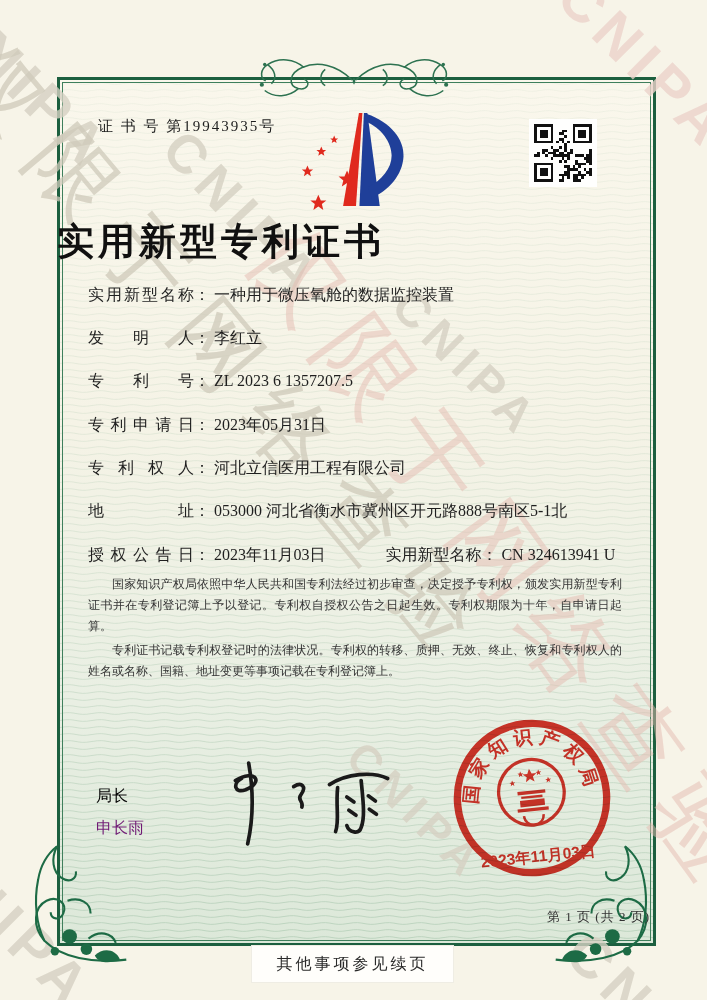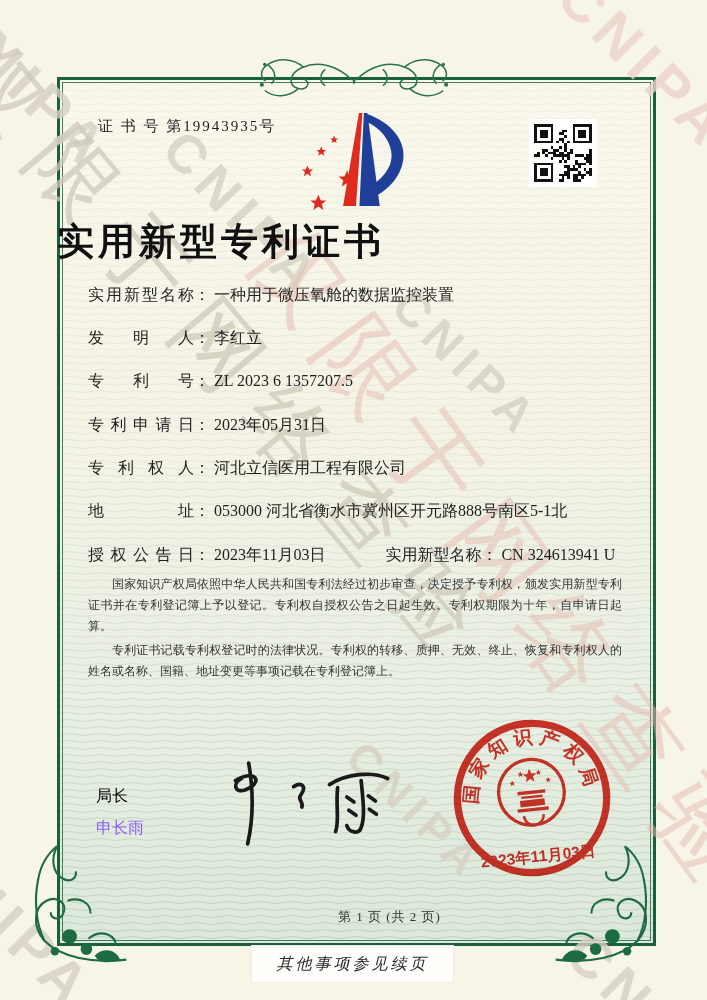--- a/index.html
+++ b/index.html
@@ -30,28 +30,28 @@
   .qr-box svg{width:58px;height:58px;}
   .title{left:57px;top:217px;width:593px;text-align:left;font-size:37px;font-weight:bold;
          letter-spacing:4px;color:#101010;}
   .row{left:88px;width:540px;font-size:16px;color:#1f1f1f;height:22px;white-space:nowrap;}
   .f-label{display:inline-block;width:106px;text-align:justify;text-align-last:justify;vertical-align:top;}
   .f-label2{display:inline-block;width:96px;text-align:justify;text-align-last:justify;vertical-align:top;margin-left:60px;}
   .f-colon{margin-right:4px;}
   .paras{left:88px;top:574px;width:534px;color:#343434;}
   .paras p{margin:0 0 3px 0;font-size:12px;line-height:21px;text-indent:2em;text-align:justify;}
   .sig-title{left:96px;top:786px;font-size:16px;font-family:"Liberation Sans","DejaVu Sans",sans-serif;color:#000000;}
-  .sig-name{left:96px;top:818px;font-size:16px;font-family:"Liberation Sans","DejaVu Sans",sans-serif;color:#8b5cf6;}
+  .sig-name{left:96px;top:818px;font-size:16px;font-family:"Liberation Sans","DejaVu Sans",sans-serif;color:#701a75;}
   .sig-hand{left:203px;top:756px;width:212px;height:92px;}
   .seal{left:450px;top:716px;width:164px;height:164px;transform:rotate(-6deg);z-index:7;
         mix-blend-mode:multiply;opacity:.93;}
-  .page-no{left:57px;top:908px;width:593px;text-align:center;font-size:13px;letter-spacing:1px;color:#333;margin-left:36px;}
+  .page-no{left:57px;top:908px;width:593px;text-align:right;font-size:13px;letter-spacing:1px;color:#333;}
   .footer-note{left:252px;top:946px;width:201px;height:36px;background:#fffefb;z-index:6;
                box-shadow:0 0 0 1px #efede4;display:flex;align-items:center;justify-content:center;
-               font-size:16px;letter-spacing:3px;color:#2a2a2a;font-style:italic;}
+               font-size:16px;letter-spacing:3px;color:#2a2a2a;}
   .ornament{z-index:5;}
 </style>
 </head>
 <body>
 
 <div class="page">
 
   <div class="wm wm-cnipa" style="left:-28px;top:-18px;transform:rotate(45deg);">CNIPA</div>
   <div class="wm wm-cnipa" style="left:196px;top:118px;transform:rotate(47deg);font-size:54px;">CNIPA</div>
   <div class="wm wm-cnipa" style="left:420px;top:278px;transform:rotate(45deg);font-size:48px;">CNIPA</div>

